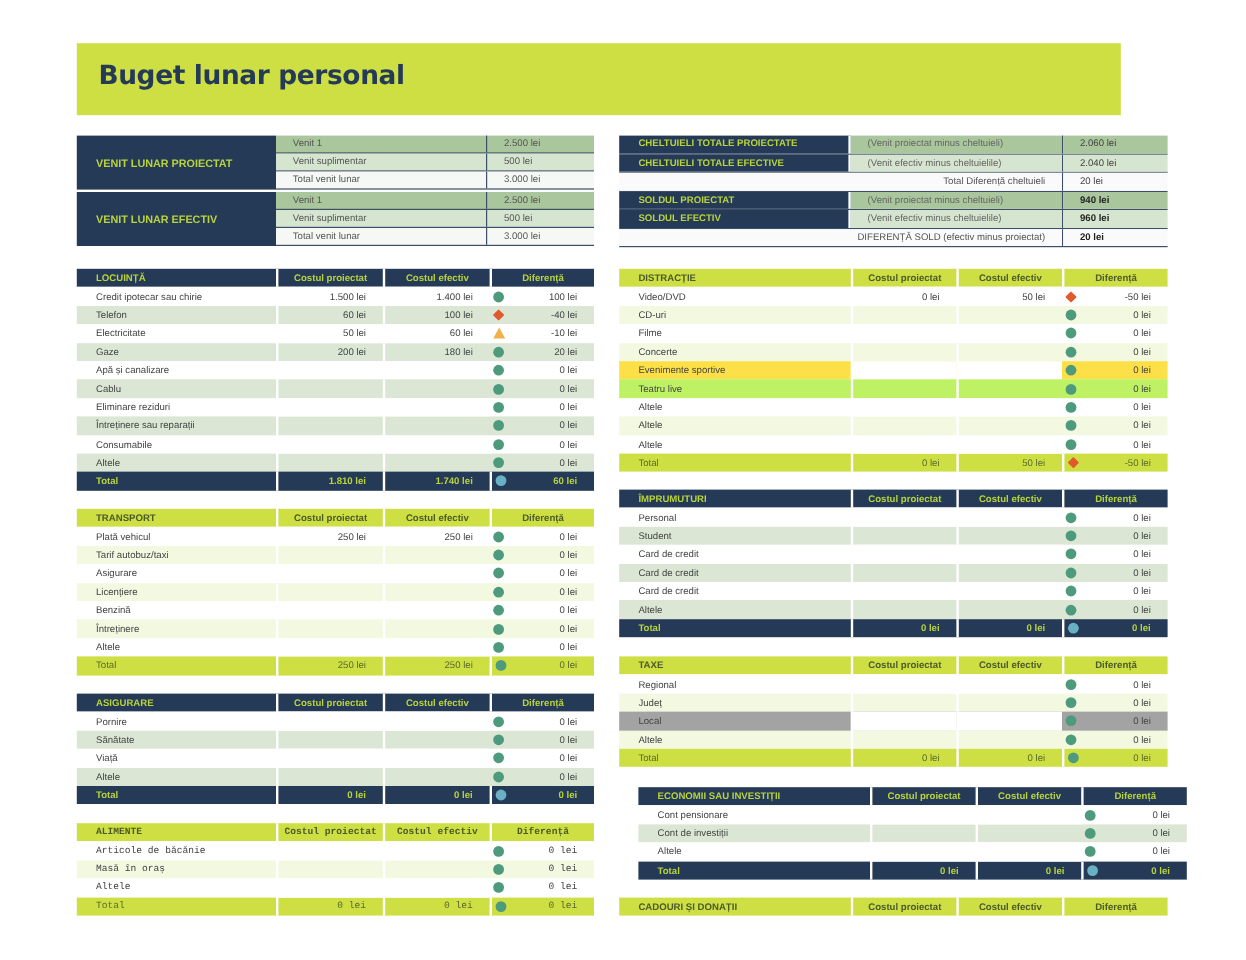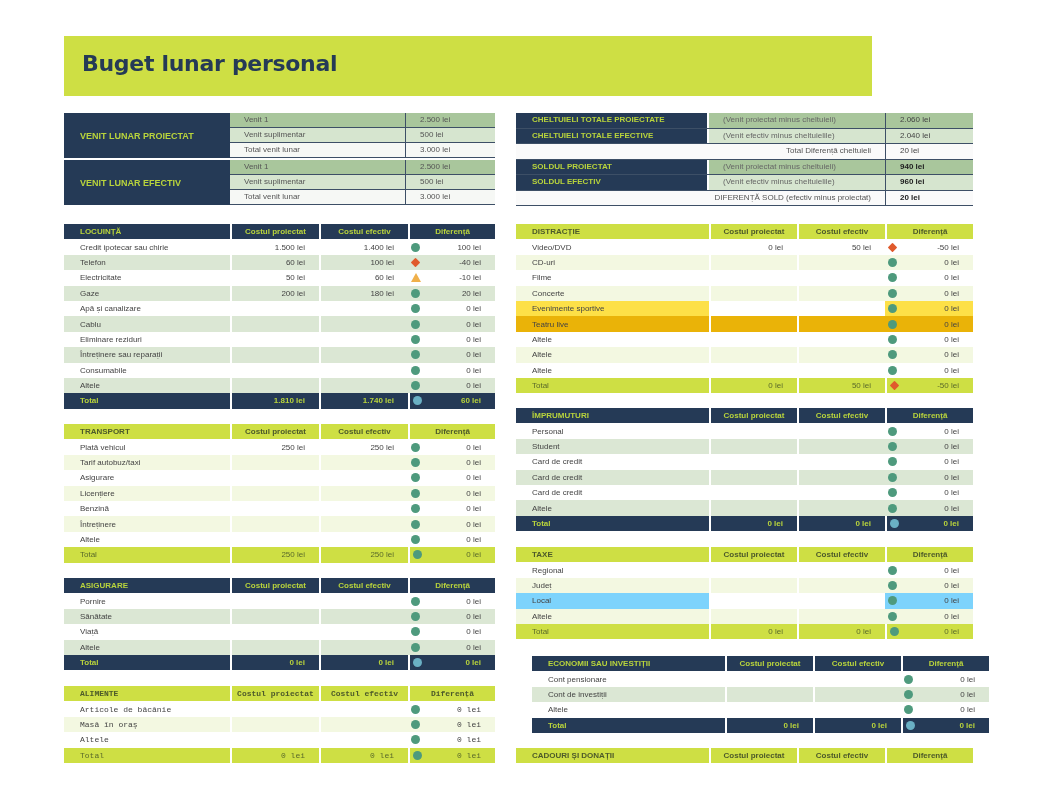--- a/index.html
+++ b/index.html
@@ -1,20 +1,20 @@
 <!DOCTYPE html>
 <html><head>
 <meta charset="utf-8">
 <style>
   * { box-sizing: border-box; margin: 0; padding: 0; }
   html, body { width: 1038px; height: 800px; background: #ffffff; overflow: hidden; }
   body { font-family: "Liberation Sans", sans-serif; color: #333; position: relative; }
 
   .title-bar {
-    position: absolute; left: 64px; top: 36px; width: 808px; height: 60px;
+    position: absolute; left: 64px; top: 36px; width: 870px; height: 60px;
     background: #cedf44;
   }
   .title-bar h1 {
     position: absolute; left: 18px; top: 15px;
     font-family: "DejaVu Sans", sans-serif; font-weight: bold; font-size: 22px;
     color: #253a56; letter-spacing: -0.3px;
   }
 
   
   .income { position: absolute; left: 64px; width: 431px; }
@@ -495,21 +495,21 @@
       </div>
       <div class="row" style="background: #fde047;">
         <div class="c-name">Evenimente sportive</div>
         <div class="c-proj" style="background: rgb(255, 255, 255);"></div>
         <div class="c-act" style="background: rgb(255, 255, 255);"></div>
         <div class="c-diff">
           <span class="ind ok"></span>
           <span>0 lei</span>
         </div>
       </div>
-      <div class="row" style="background: #eab308;">
+      <div class="row" style="background: #bef264;">
         <div class="c-name">Teatru live</div>
         <div class="c-proj" style="background: transparent;"></div>
         <div class="c-act" style="background: transparent;"></div>
         <div class="c-diff">
           <span class="ind ok"></span>
           <span>0 lei</span>
         </div>
       </div>
       <div class="row" style="background: rgb(255, 255, 255);">
         <div class="c-name">Altele</div>
@@ -641,21 +641,21 @@
       </div>
       <div class="row" style="background: rgb(243, 248, 225);">
         <div class="c-name">Județ</div>
         <div class="c-proj" style="background: transparent;"></div>
         <div class="c-act" style="background: transparent;"></div>
         <div class="c-diff">
           <span class="ind ok"></span>
           <span>0 lei</span>
         </div>
       </div>
-      <div class="row" style="background: #7dd3fc;">
+      <div class="row" style="background: #a3a3a3;">
         <div class="c-name">Local</div>
         <div class="c-proj" style="background: rgb(255, 255, 255);"></div>
         <div class="c-act" style="background: rgb(255, 255, 255);"></div>
         <div class="c-diff">
           <span class="ind ok"></span>
           <span>0 lei</span>
         </div>
       </div>
       <div class="row" style="background: rgb(243, 248, 225);">
         <div class="c-name">Altele</div>

